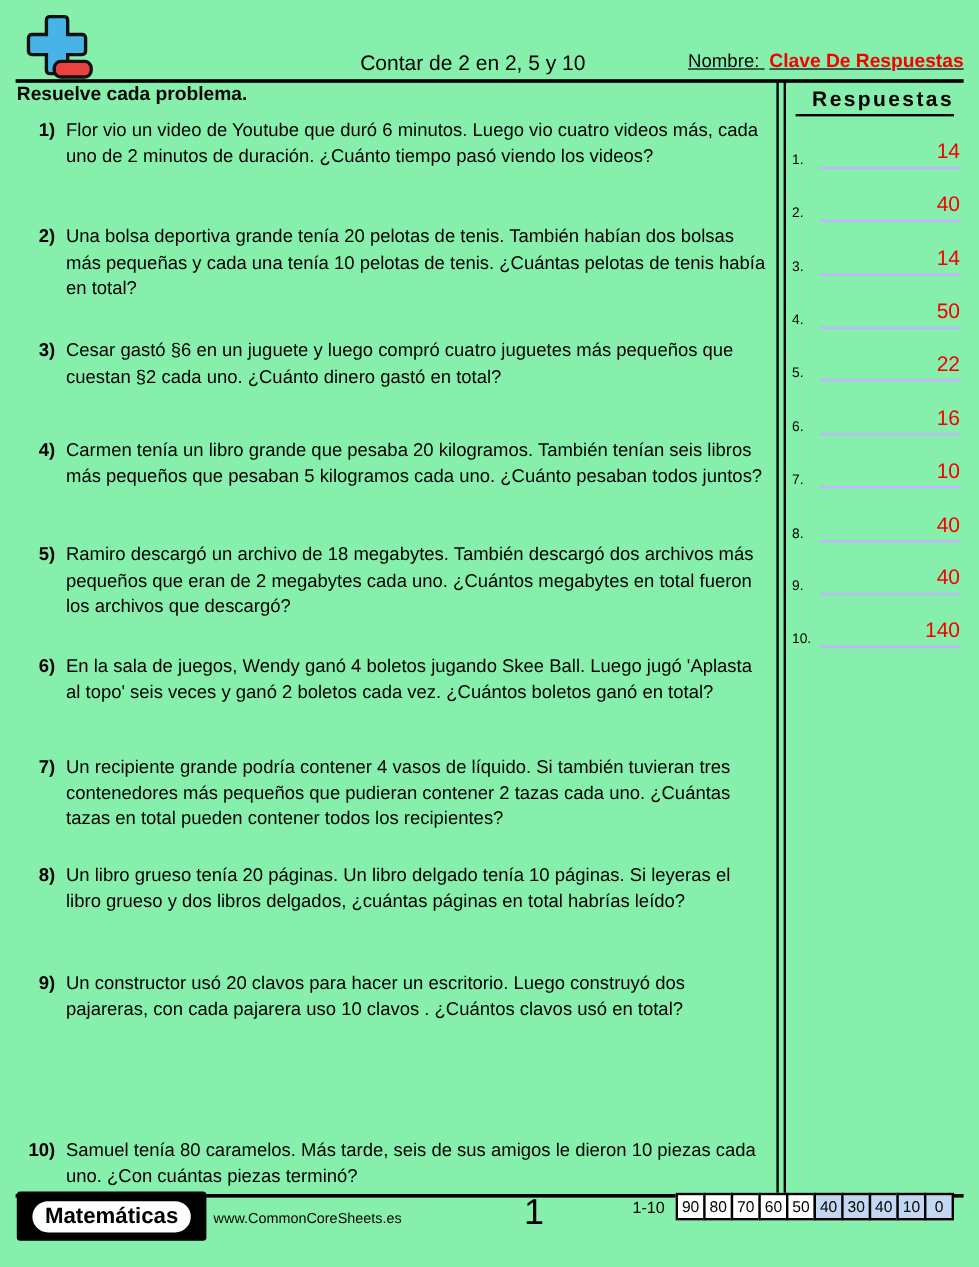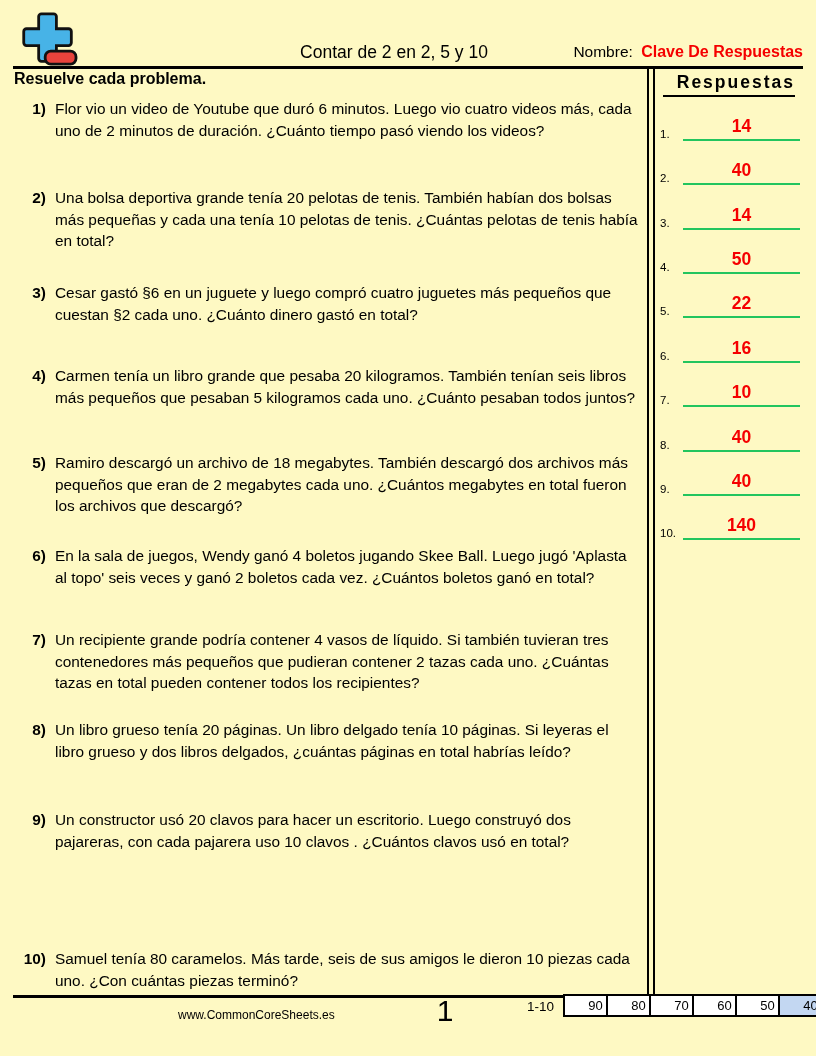--- a/index.html
+++ b/index.html
@@ -1,55 +1,55 @@
 <!DOCTYPE html>
 <html style="--answer-red: #f50000; --logo-blue: #47b3e7; --logo-red: #e8433c; --score-highlight: #c3d7f2;"><head>
 <meta charset="utf-8">
 <style>
   html,body{margin:0;padding:0;background:#e9e9e9;}
-  .page{position:relative;width:816px;height:1056px;background:#fef9c3;margin:0 auto;
+  .page{position:relative;width:816px;height:1056px;background:#86efac;margin:0 auto;
         font-family:"Liberation Sans",sans-serif;color:#000;overflow:hidden;}
 
   
   .logo{position:absolute;left:18px;top:11px;}
   .title{position:absolute;left:0;top:42px;width:788px;text-align:center;font-size:17.5px;}
-  .namebox{position:absolute;top:43px;right:13px;font-size:15.5px;white-space:nowrap;}
+  .namebox{position:absolute;top:43px;right:13px;font-size:15.5px;white-space:nowrap;text-decoration:underline;}
   .namebox .nval{font-weight:bold;color:var(--answer-red,#f00);font-size:16px;margin-left:4px;}
   .hdr-rule{position:absolute;left:13px;top:66px;width:790px;height:3px;background:#000;}
   .instructions{position:absolute;left:14px;top:70px;font-weight:bold;font-size:16px;}
 
   
   .problem{position:absolute;left:12px;width:636px;display:flex;font-size:15.4px;line-height:21.5px;}
   .pnum{width:34px;min-width:34px;text-align:right;padding-right:9px;font-weight:bold;}
   .ptext{width:584px;}
 
   
   .vdivider{position:absolute;left:647px;top:68px;height:927px;width:8px;box-sizing:border-box;
             border-left:2px solid #000;border-right:2px solid #000;}
   .answers-title{position:absolute;left:663px;top:72px;width:132px;text-align:right;font-weight:bold;
                  font-size:17.5px;letter-spacing:2px;border-bottom:2.5px solid #000;padding-bottom:2px;
                  box-sizing:border-box;}
   .ansrow{position:absolute;left:656px;width:146px;height:28px;}
   .ansnum{position:absolute;left:4px;bottom:1px;font-size:11.5px;}
   .ansline{position:absolute;left:27px;bottom:0;width:117px;height:28px;box-sizing:border-box;
-           border-bottom:2px solid #22c55e;text-align:center;font-weight:bold;font-size:17.5px;
+           border-bottom:2px solid #c4b5fd;text-align:right;font-weight:normal;font-size:17.5px;
            color:var(--answer-red,#f00);line-height:26px;}
 
   
   .ftr-rule{position:absolute;left:13px;top:995px;width:790px;height:3px;background:#000;}
   .brand{position:absolute;left:14px;top:993px;width:158px;height:41px;background:#000;border-radius:3px;
          display:flex;align-items:center;justify-content:center;}
   .brand-pill{background:#fff;border:2px solid #000;border-radius:18px;padding:1px 10px 3px 10px;
               font-weight:bold;font-size:18.5px;white-space:nowrap;}
   .website{position:absolute;left:178px;top:1008px;font-size:12px;}
   .pagenum{position:absolute;left:400px;top:994px;width:90px;text-align:center;font-size:30px;}
   .score-label{position:absolute;left:527px;top:999px;font-size:13.5px;}
   .score-table{position:absolute;left:563px;top:994px;display:flex;}
   .score-cell{width:21px;height:19px;border:2px solid #000;margin-left:-2px;text-align:center;
-              font-size:13px;line-height:19px;background:#fff;padding-left:20px;}
+              font-size:13px;line-height:19px;background:#fff;}
   .score-cell:first-child{margin-left:0;}
   .score-cell.blue{background:var(--score-highlight,#c3d7f2);}
 </style>
 </head>
 <body>
 
 <div class="page">
 
   <div class="logo">
     <svg width="60" height="56" viewBox="0 0 64 60" aria-hidden="true">
@@ -144,20 +144,23 @@
   <div class="ansrow" style="top:468px">
     <span class="ansnum">9.</span>
     <span class="ansline">40</span>
   </div>
   <div class="ansrow" style="top:512px">
     <span class="ansnum">10.</span>
     <span class="ansline">140</span>
   </div>
 
   <div class="ftr-rule"></div>
+  <div class="brand">
+    <span class="brand-pill">Matemáticas</span>
+  </div>
   <div class="website">www.CommonCoreSheets.es</div>
   <div class="pagenum">1</div>
   <div class="score-label">1-10</div>
   <div class="score-table">
     <span class="score-cell">90</span>
     <span class="score-cell">80</span>
     <span class="score-cell">70</span>
     <span class="score-cell">60</span>
     <span class="score-cell">50</span>
     <span class="score-cell blue">40</span>

